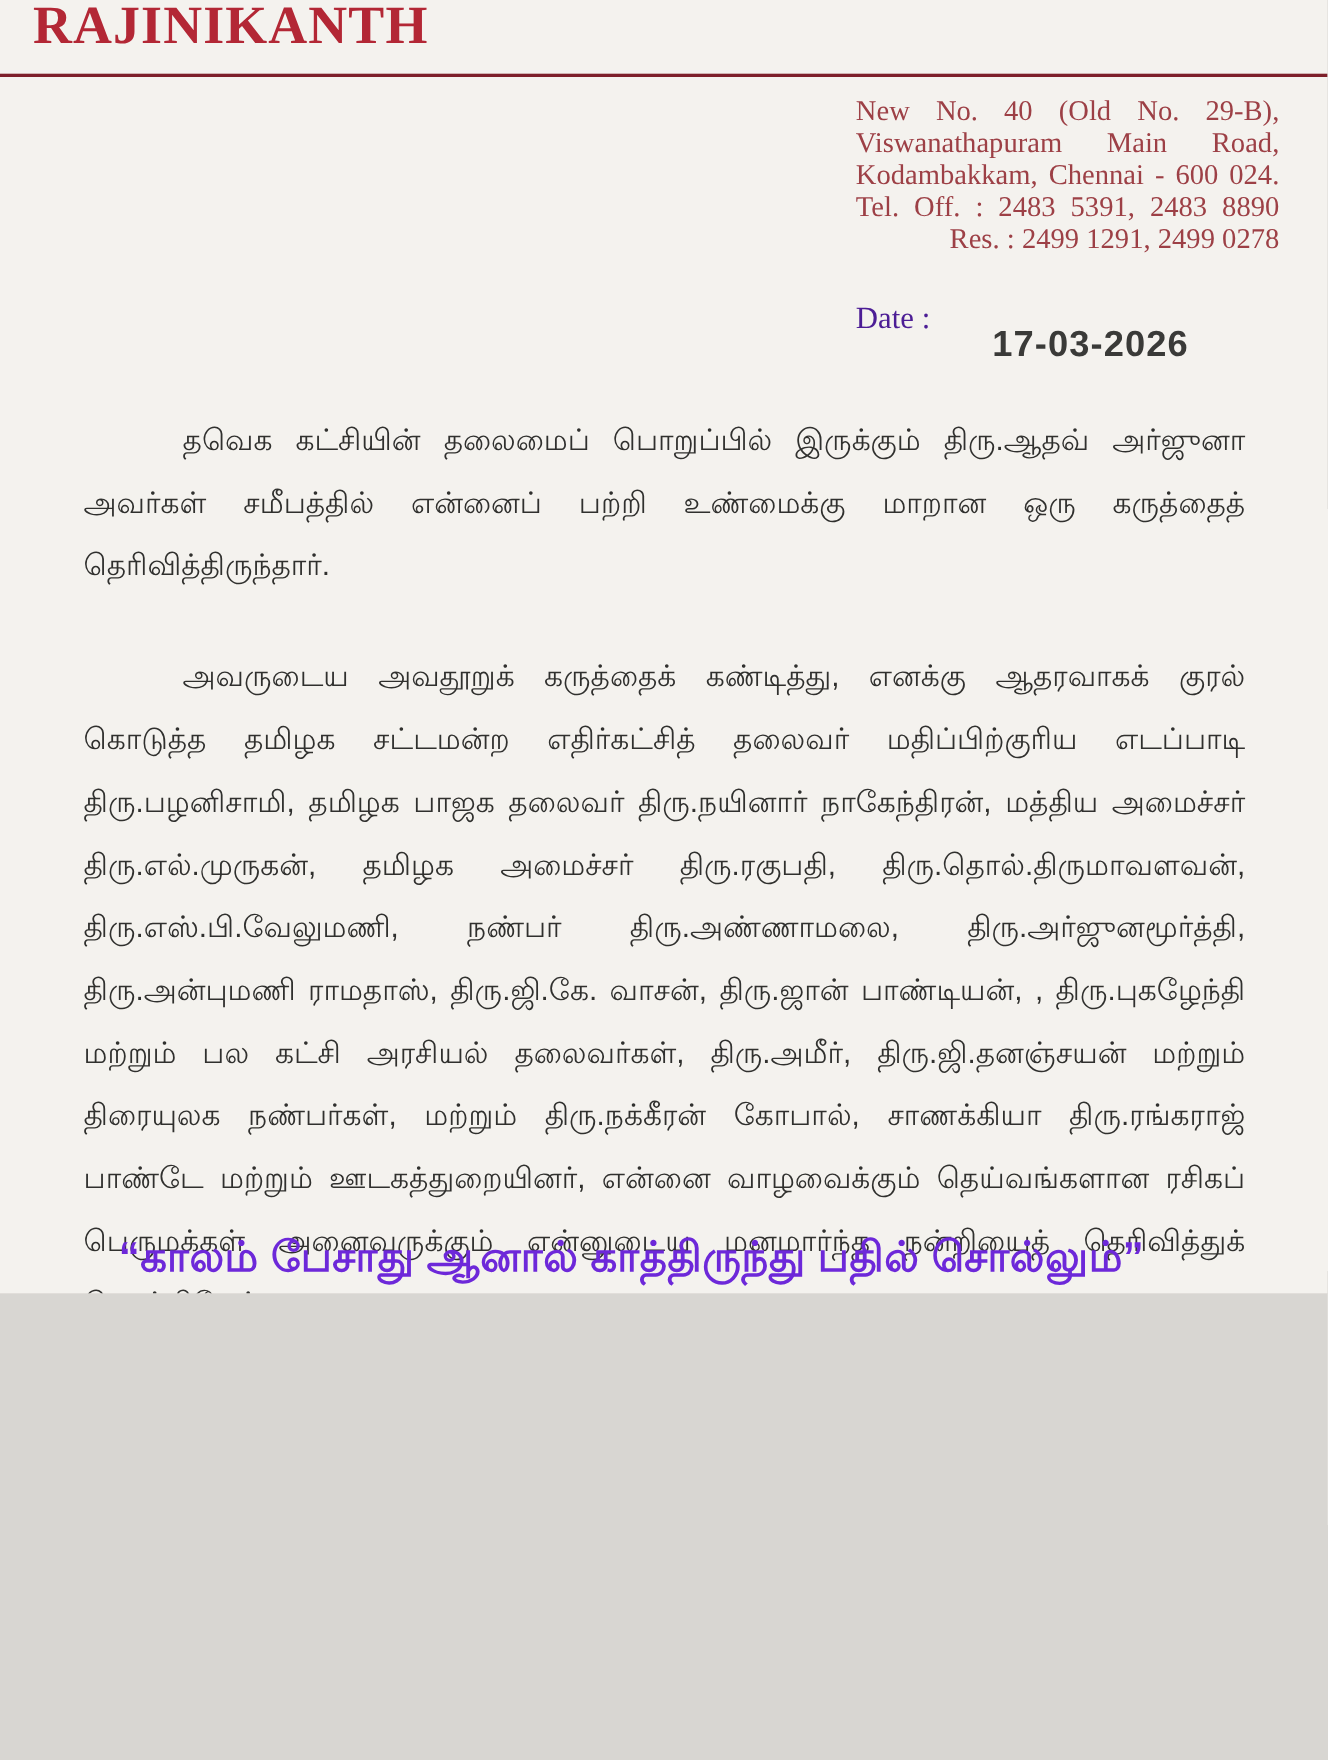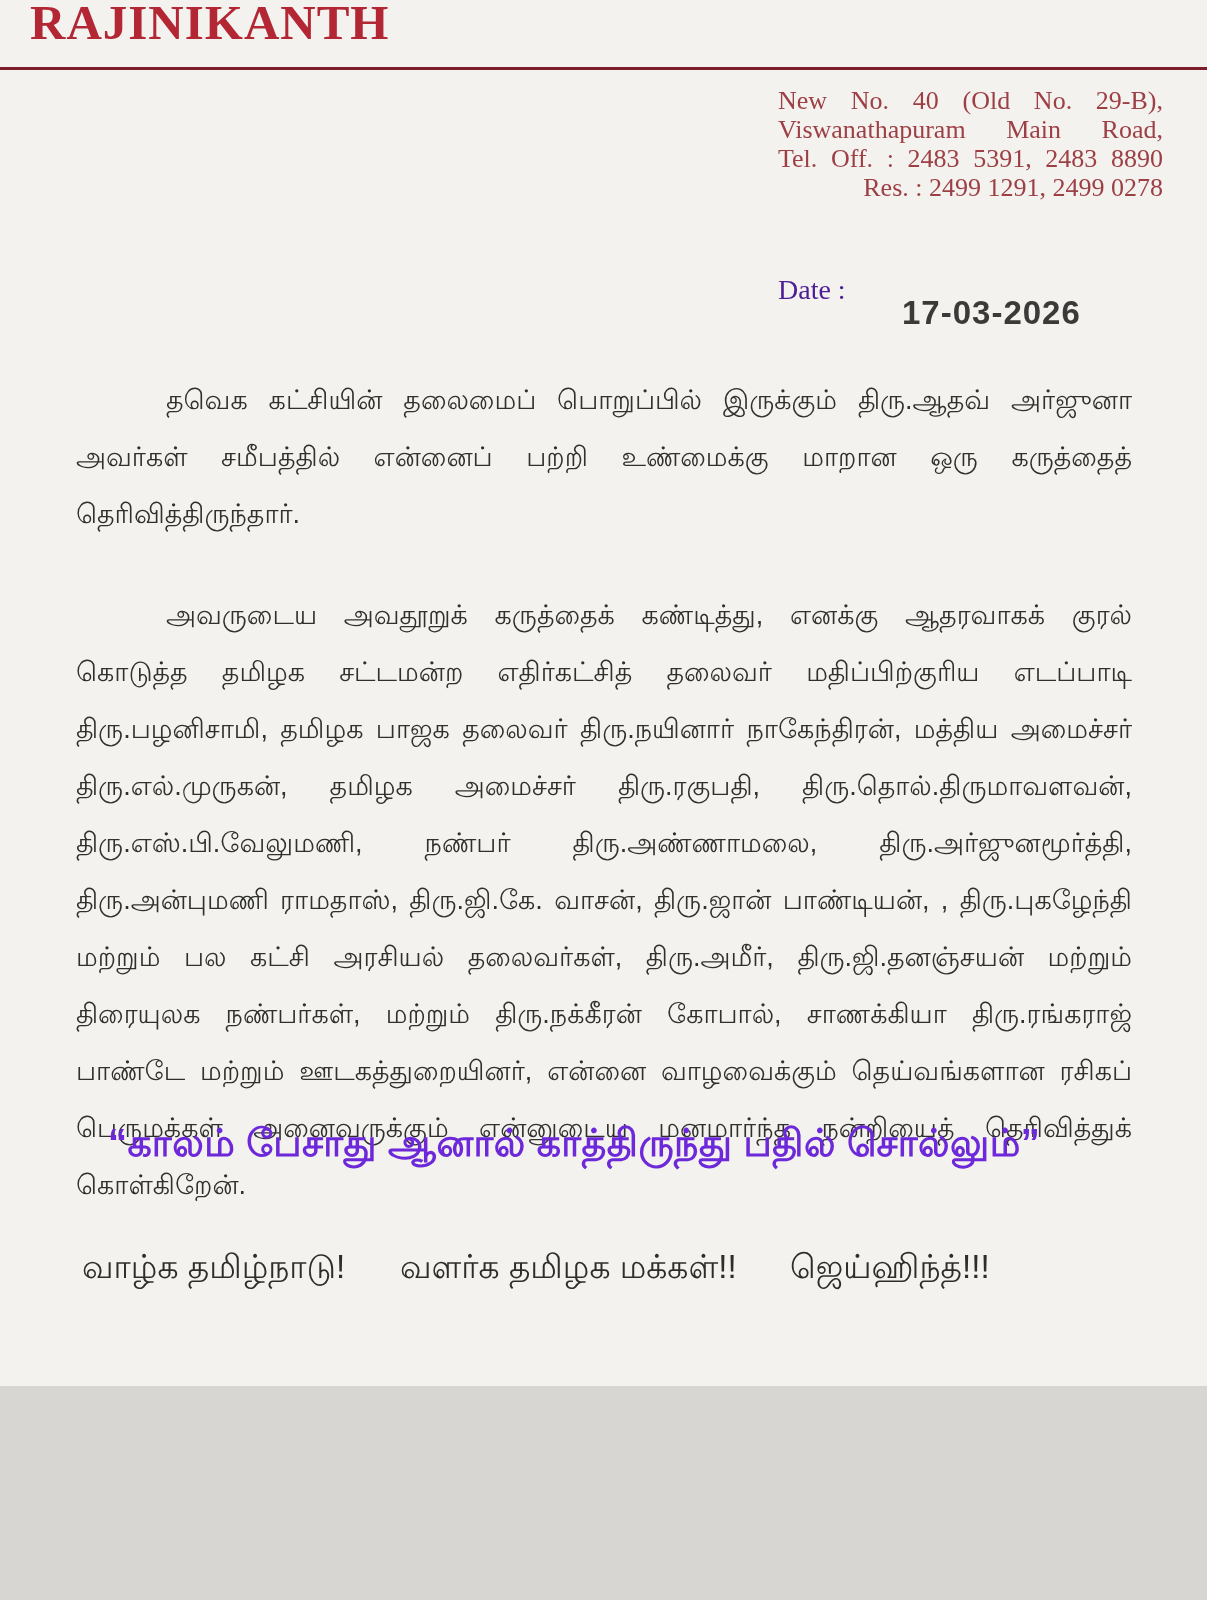--- a/index.html
+++ b/index.html
@@ -4,21 +4,21 @@
 <style>
   html, body {
     margin: 0;
     padding: 0;
     background: #d8d6d2;
     font-family: "Liberation Sans", sans-serif;
   }
   .page {
     position: relative;
     width: 1207px;
-    height: 1386px;
+    height: 1176px;
     margin: 0 auto;
     background: #f4f2ee;
     overflow: hidden;
     color: #2e2d2b;
   }
   
   .lh-name {
     position: absolute;
     left: 30px;
     top: -6px;
@@ -135,20 +135,21 @@
 <body>
 
 <div class="page">
 
   <div class="lh-name">RAJINIKANTH</div>
   <div class="lh-rule"></div>
 
   <div class="address">
     <div class="addr-line">New No. 40 (Old No. 29-B),</div>
     <div class="addr-line">Viswanathapuram Main Road,</div>
+    <div class="addr-line">Kodambakkam, Chennai - 600 024.</div>
     <div class="addr-line">Tel. Off. : 2483 5391, 2483 8890</div>
     <div class="addr-line last">Res. : 2499 1291, 2499 0278</div>
   </div>
 
   <div class="date-label">Date :</div>
   <div class="date-value">17-03-2026</div>
 
   <div class="body-text">
     <p>தவெக கட்சியின் தலைமைப் பொறுப்பில் இருக்கும் திரு.ஆதவ் அர்ஜுனா அவர்கள் சமீபத்தில் என்னைப் பற்றி உண்மைக்கு மாறான ஒரு கருத்தைத் தெரிவித்திருந்தார்.</p>
     <p>அவருடைய அவதூறுக் கருத்தைக் கண்டித்து, எனக்கு ஆதரவாகக் குரல் கொடுத்த தமிழக சட்டமன்ற எதிர்கட்சித் தலைவர் மதிப்பிற்குரிய எடப்பாடி திரு.பழனிசாமி, தமிழக பாஜக தலைவர் திரு.நயினார் நாகேந்திரன், மத்திய அமைச்சர் திரு.எல்.முருகன், தமிழக அமைச்சர் திரு.ரகுபதி, திரு.தொல்.திருமாவளவன், திரு.எஸ்.பி.வேலுமணி, நண்பர் திரு.அண்ணாமலை, திரு.அர்ஜுனமூர்த்தி, திரு.அன்புமணி ராமதாஸ், திரு.ஜி.கே. வாசன், திரு.ஜான் பாண்டியன், , திரு.புகழேந்தி மற்றும் பல கட்சி அரசியல் தலைவர்கள், திரு.அமீர், திரு.ஜி.தனஞ்சயன் மற்றும் திரையுலக நண்பர்கள், மற்றும் திரு.நக்கீரன் கோபால், சாணக்கியா திரு.ரங்கராஜ் பாண்டே மற்றும் ஊடகத்துறையினர், என்னை வாழவைக்கும் தெய்வங்களான ரசிகப் பெருமக்கள் அனைவருக்கும் என்னுடைய மனமார்ந்த நன்றியைத் தெரிவித்துக் கொள்கிறேன்.</p>

